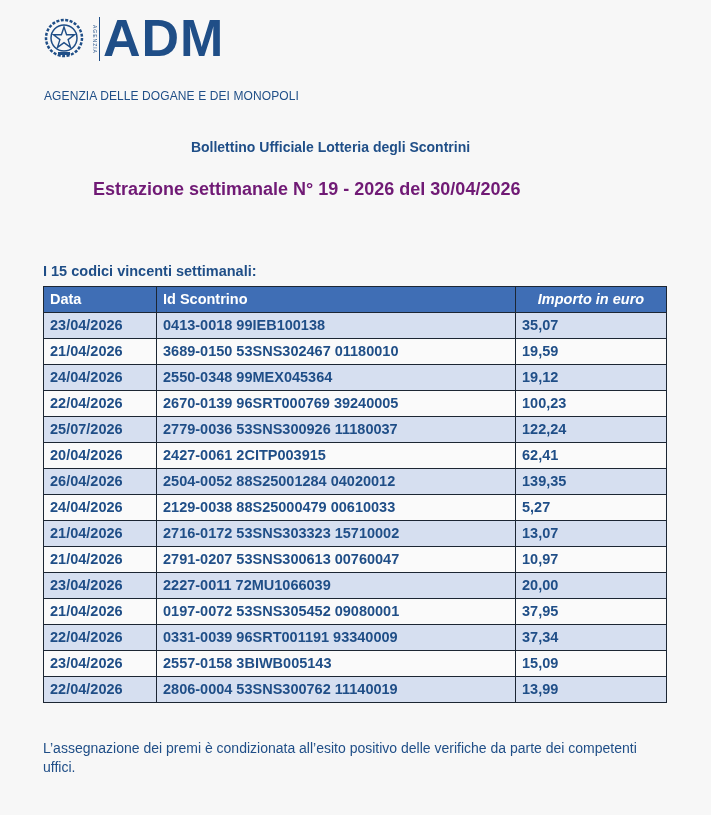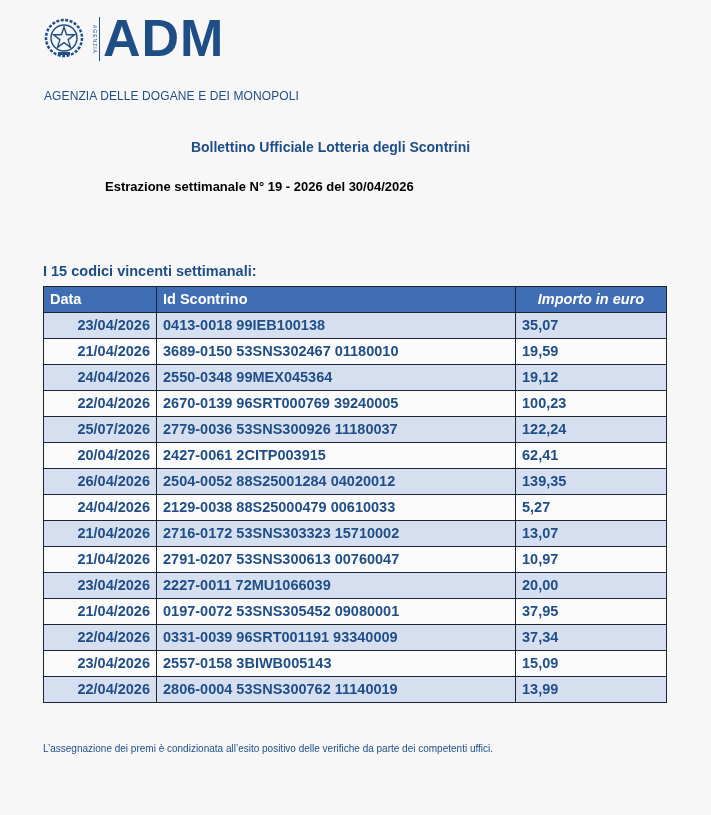--- a/index.html
+++ b/index.html
@@ -27,48 +27,48 @@
   .adm-sub {
     position: absolute; left: 0; top: 54px; white-space: nowrap;
     font-size: 12px; color: #1f4e87; letter-spacing: 0.1px; margin-top: 21px;
   }
   .title {
     position: absolute; left: 0; width: 711px; top: 139px; text-align: center;
     font-size: 14px; font-weight: bold; color: #1f4e87;
   }
   .title span { position: relative; left: -25px; }
   .subtitle {
-    position: absolute; left: 105px; top: 179px;
-    font-size: 13px; font-weight: bold; color: #000000;
+    position: absolute; left: 93px; top: 179px;
+    font-size: 18px; font-weight: bold; color: #701a75;
   }
   .table-caption {
     position: absolute; left: 43px; top: 263px;
     font-size: 14.5px; font-weight: bold; color: #1f4e87; text-align: center;
   }
   table.codes {
     position: absolute; left: 43px; top: 286px; width: 624px;
     border-collapse: collapse;
     font-size: 14.5px; font-weight: bold; color: #1f4e87; border-radius: 22px;
   }
   table.codes th, table.codes td {
     border: 1.5px solid #1c2633;
     padding: 0 6px; height: 25px; line-height: 25px; white-space: nowrap;
   }
   table.codes th {
     background: #3f6eb5; color: #ffffff; text-align: left; font-size: 14.5px;
   }
   table.codes th.amount { text-align: center; font-style: italic; }
   table.codes tr.odd td { background: #d6dff0; }
   table.codes tr.even td { background: #fafafa; }
-  td.col-date { width: 100px; text-align: right; }
+  td.col-date { width: 100px; text-align: left; }
   td.col-id { width: 346px; text-align: left; }
   td.col-amount { text-align: left; }
   .note {
     position: absolute; left: 43px; top: 739px; width: 630px;
-    font-size: 10px; line-height: 19px; color: #1f4e87;
+    font-size: 14px; line-height: 19px; color: #1f4e87;
   }
 </style>
 </head>
 <body>
 
 <div class="logo">
   <svg class="emblem" viewBox="0 0 40 40">
     <circle cx="20" cy="20" r="18" fill="none" stroke="#1f4e87" stroke-width="2.5" stroke-dasharray="3 1.5"></circle>
     <circle cx="20" cy="20" r="13" fill="none" stroke="#1f4e87" stroke-width="1.5"></circle>
     <polygon points="20,9 22.6,16.8 30.5,16.8 24.1,21.6 26.5,29.4 20,24.6 13.5,29.4 15.9,21.6 9.5,16.8 17.4,16.8" fill="none" stroke="#1f4e87" stroke-width="1.4"></polygon>

